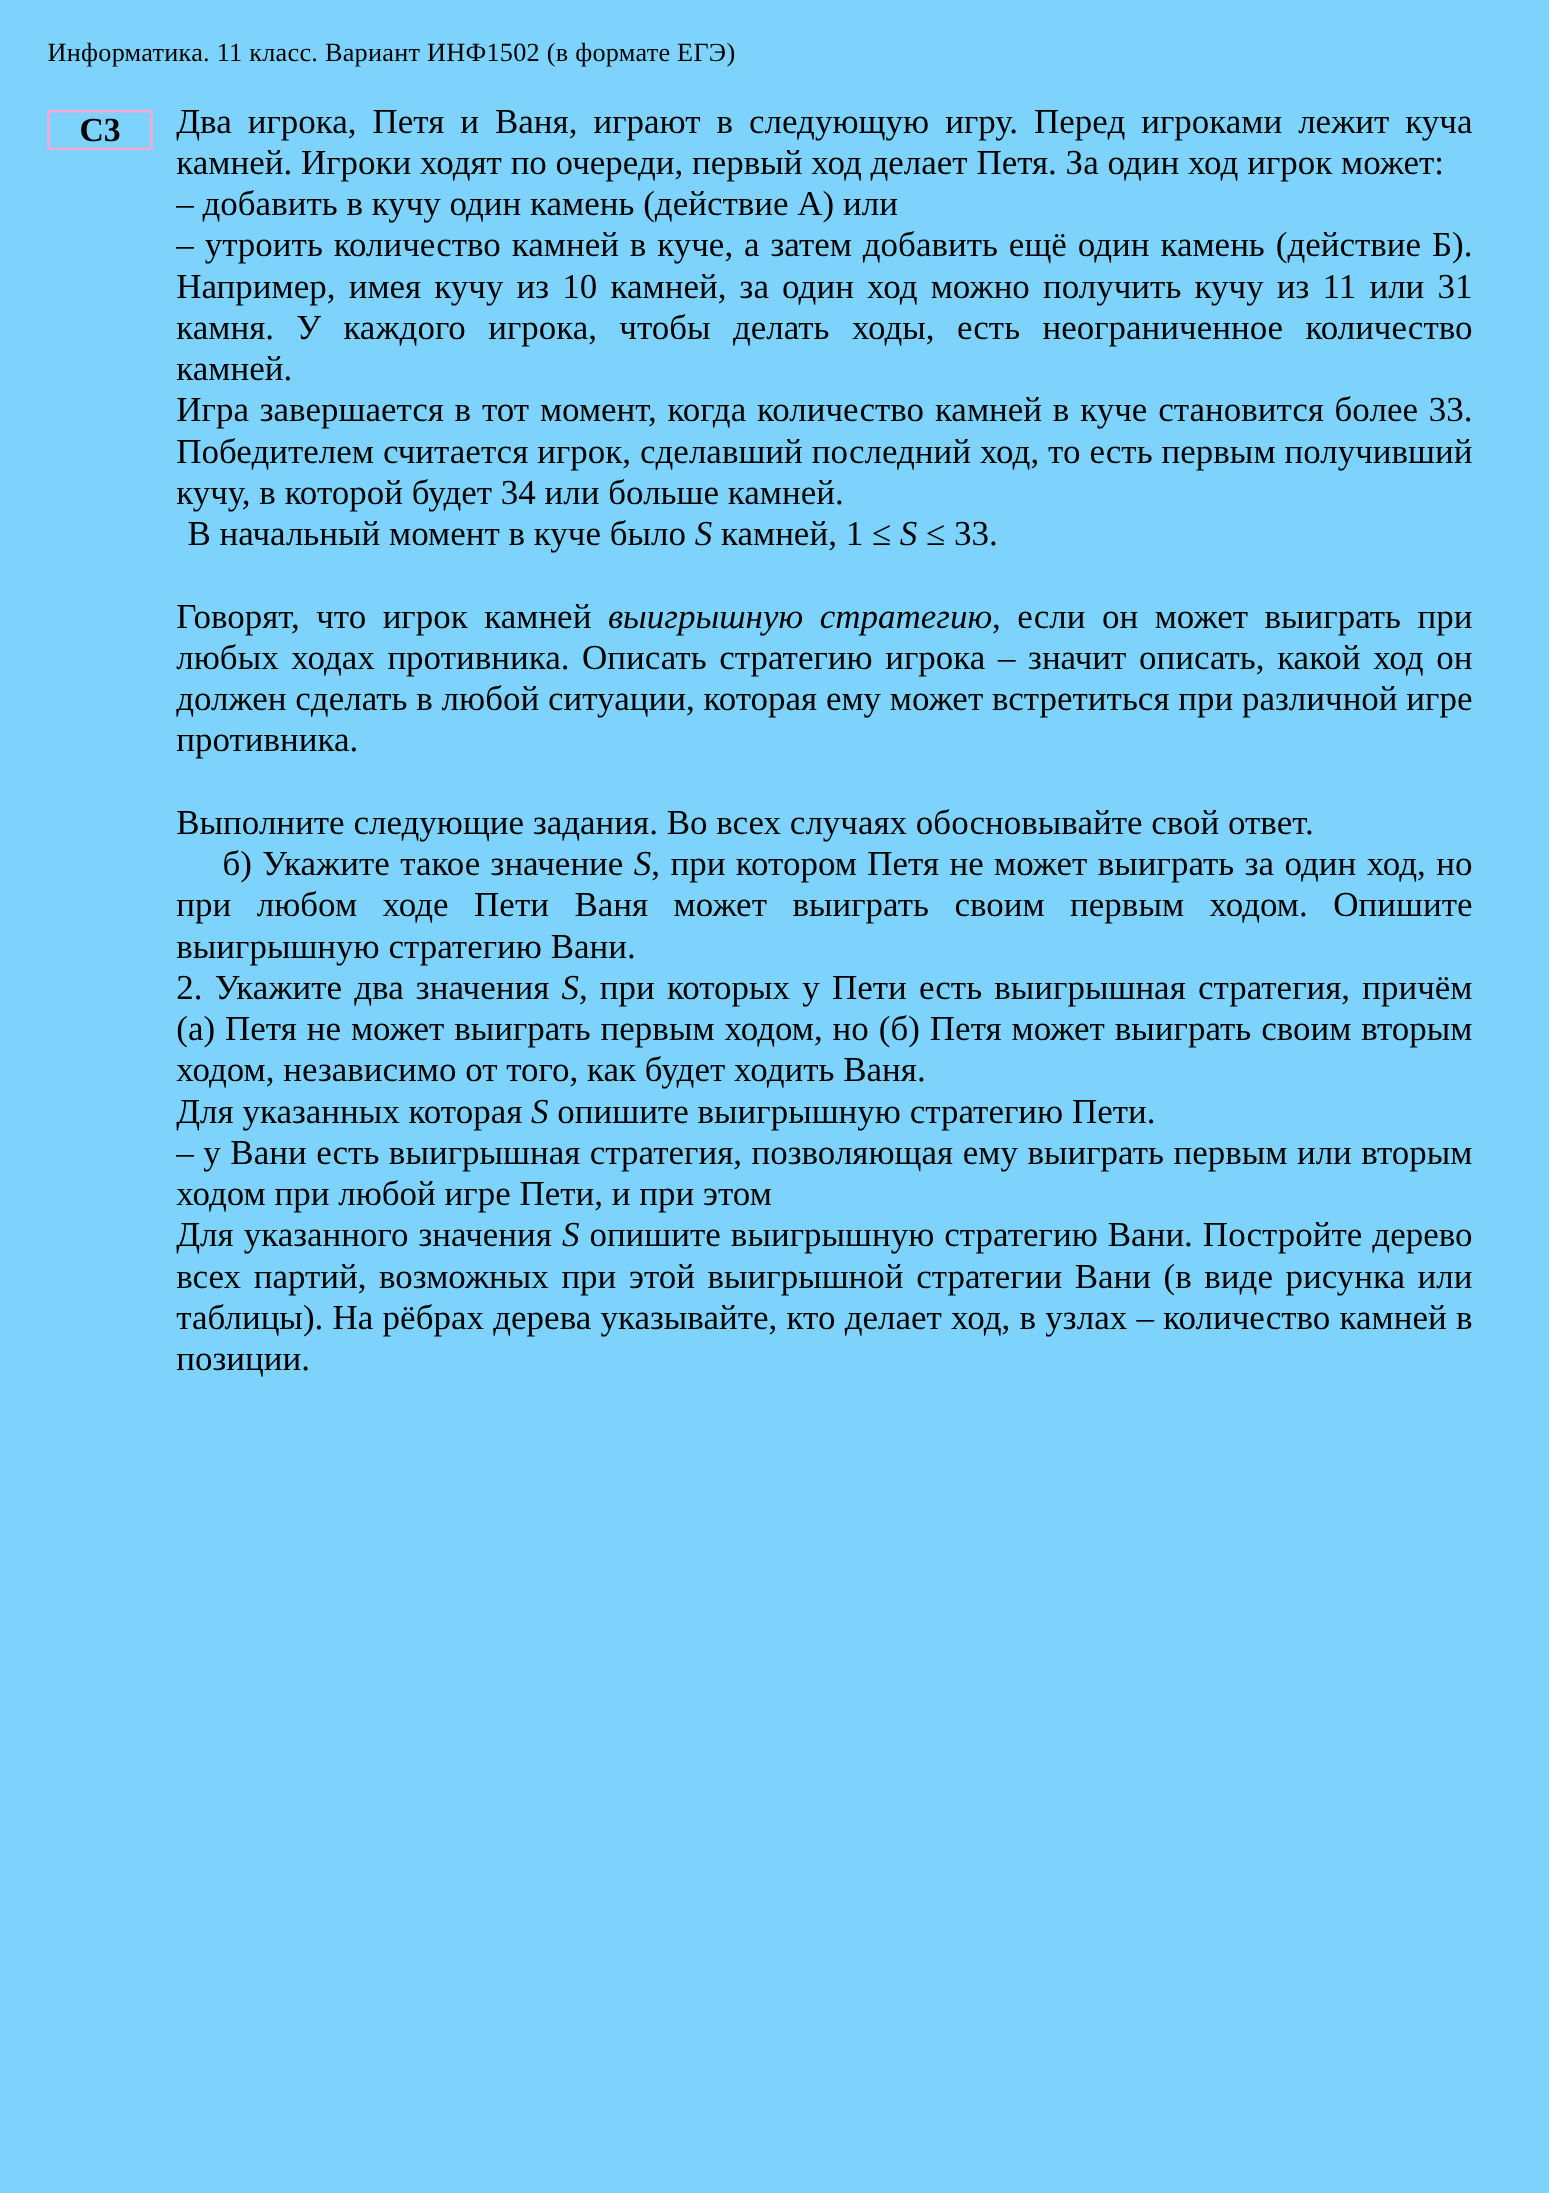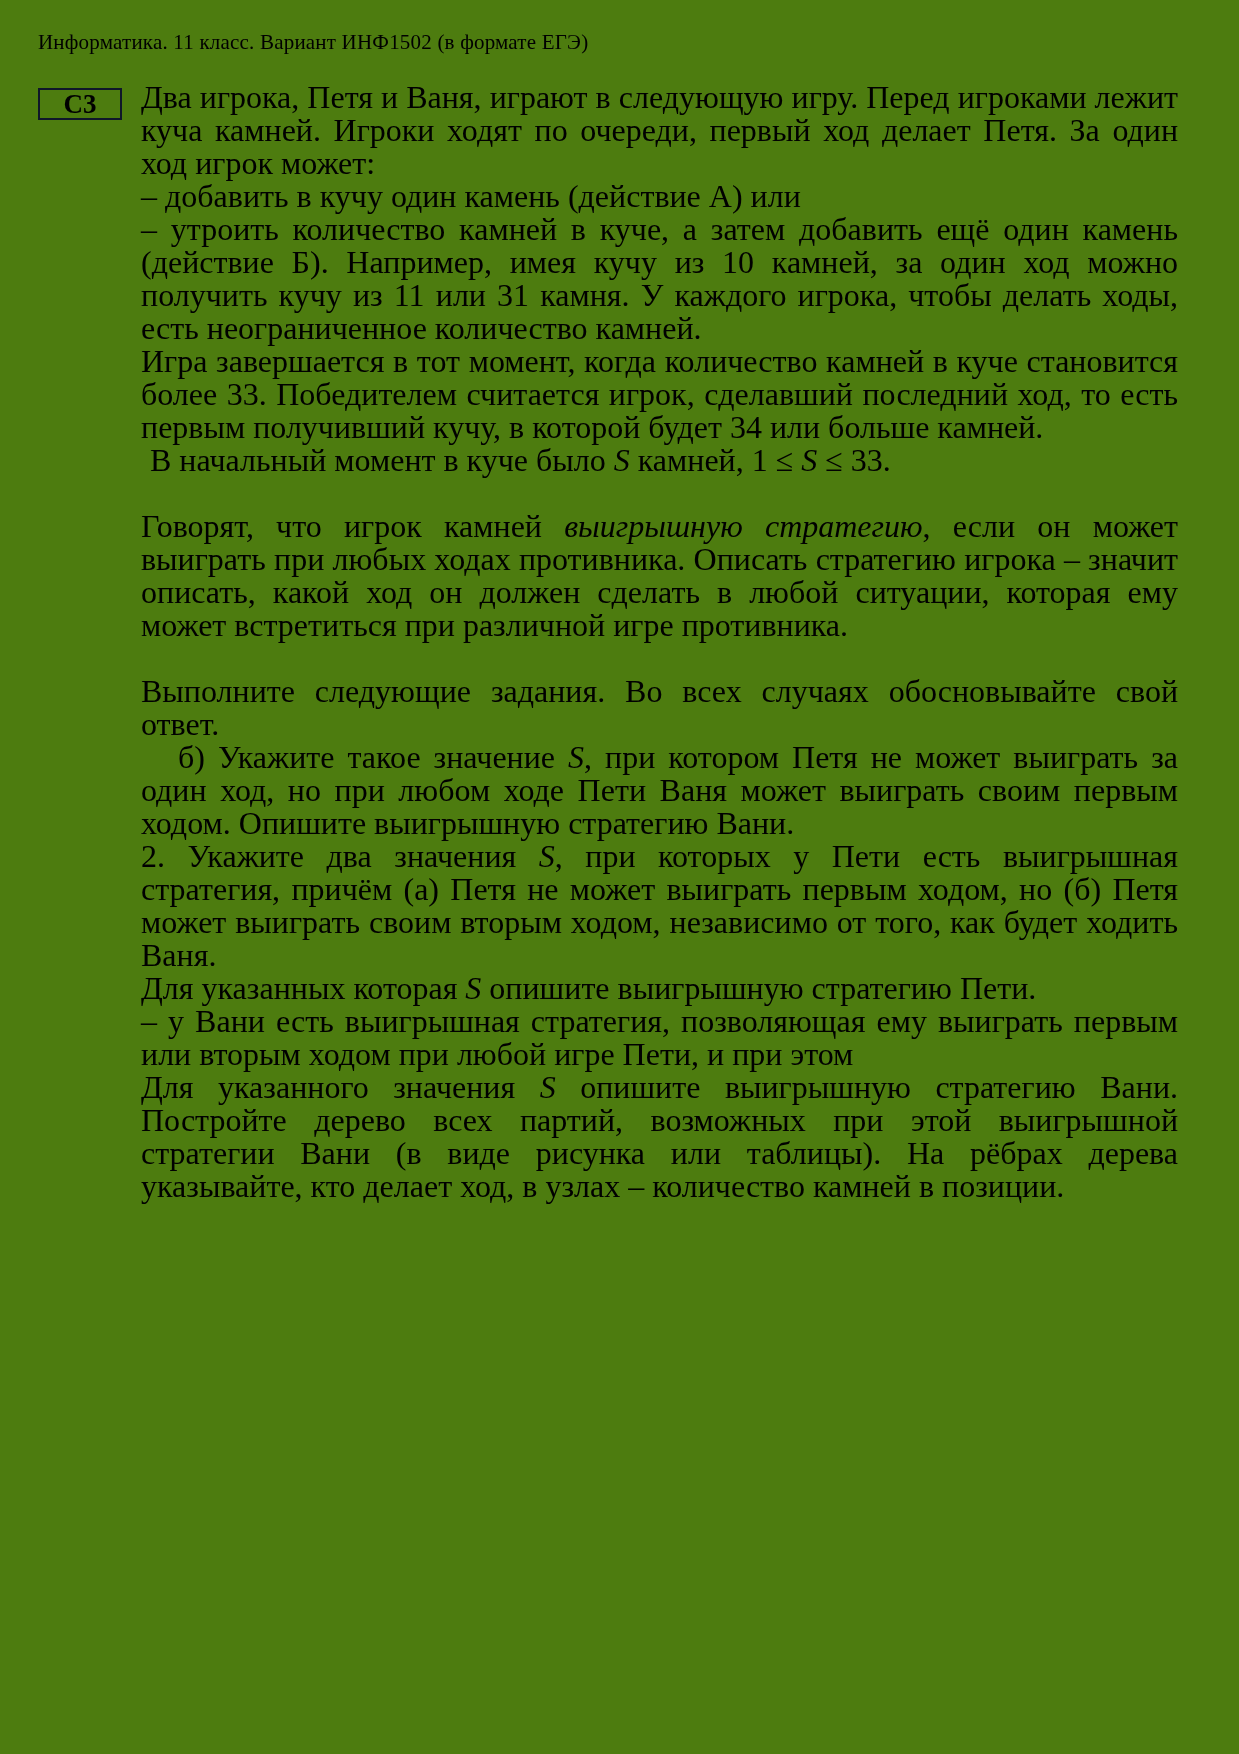--- a/index.html
+++ b/index.html
@@ -1,56 +1,56 @@
 <!DOCTYPE html>
 <html><head>
 <meta charset="utf-8">
 <style>
   html, body { margin: 0; padding: 0; background: #e8e8e8; }
   .page {
     position: relative;
     width: 1239px;
     height: 1754px;
-    background: #4d7c0f;
+    background: #7dd3fc;
     font-family: "Liberation Serif", serif;
     color: #000000;
     overflow: hidden;
     margin: 0 auto;
   }
   .doc-header {
     position: absolute;
     left: 38px;
     top: 30px;
     font-size: 21px;
     letter-spacing: 0.2px;
     white-space: nowrap;
   }
   .task-label-box {
     position: absolute;
     left: 38px;
     top: 88px;
     width: 84px;
     height: 32px;
-    border: 2px solid #0f172a;
+    border: 2px solid #f9a8d4;
     display: flex;
     align-items: center;
     justify-content: center;
     box-sizing: border-box;
   }
   .task-label-box span {
     font-weight: bold;
     font-size: 27px;
     line-height: 1;
   }
   .task-body {
     position: absolute;
     left: 141px;
     top: 81px;
     width: 1037px;
-    font-size: 32px;
+    font-size: 28px;
     line-height: 33px;
     text-align: justify;
   }
   .task-body p {
     margin: 0;
     padding: 0;
   }
   .task-body p.gap { margin-top: 33px; }
   .task-body p.indent { text-indent: 37px; }
   .task-body p.indent-small { text-indent: 9px; }

